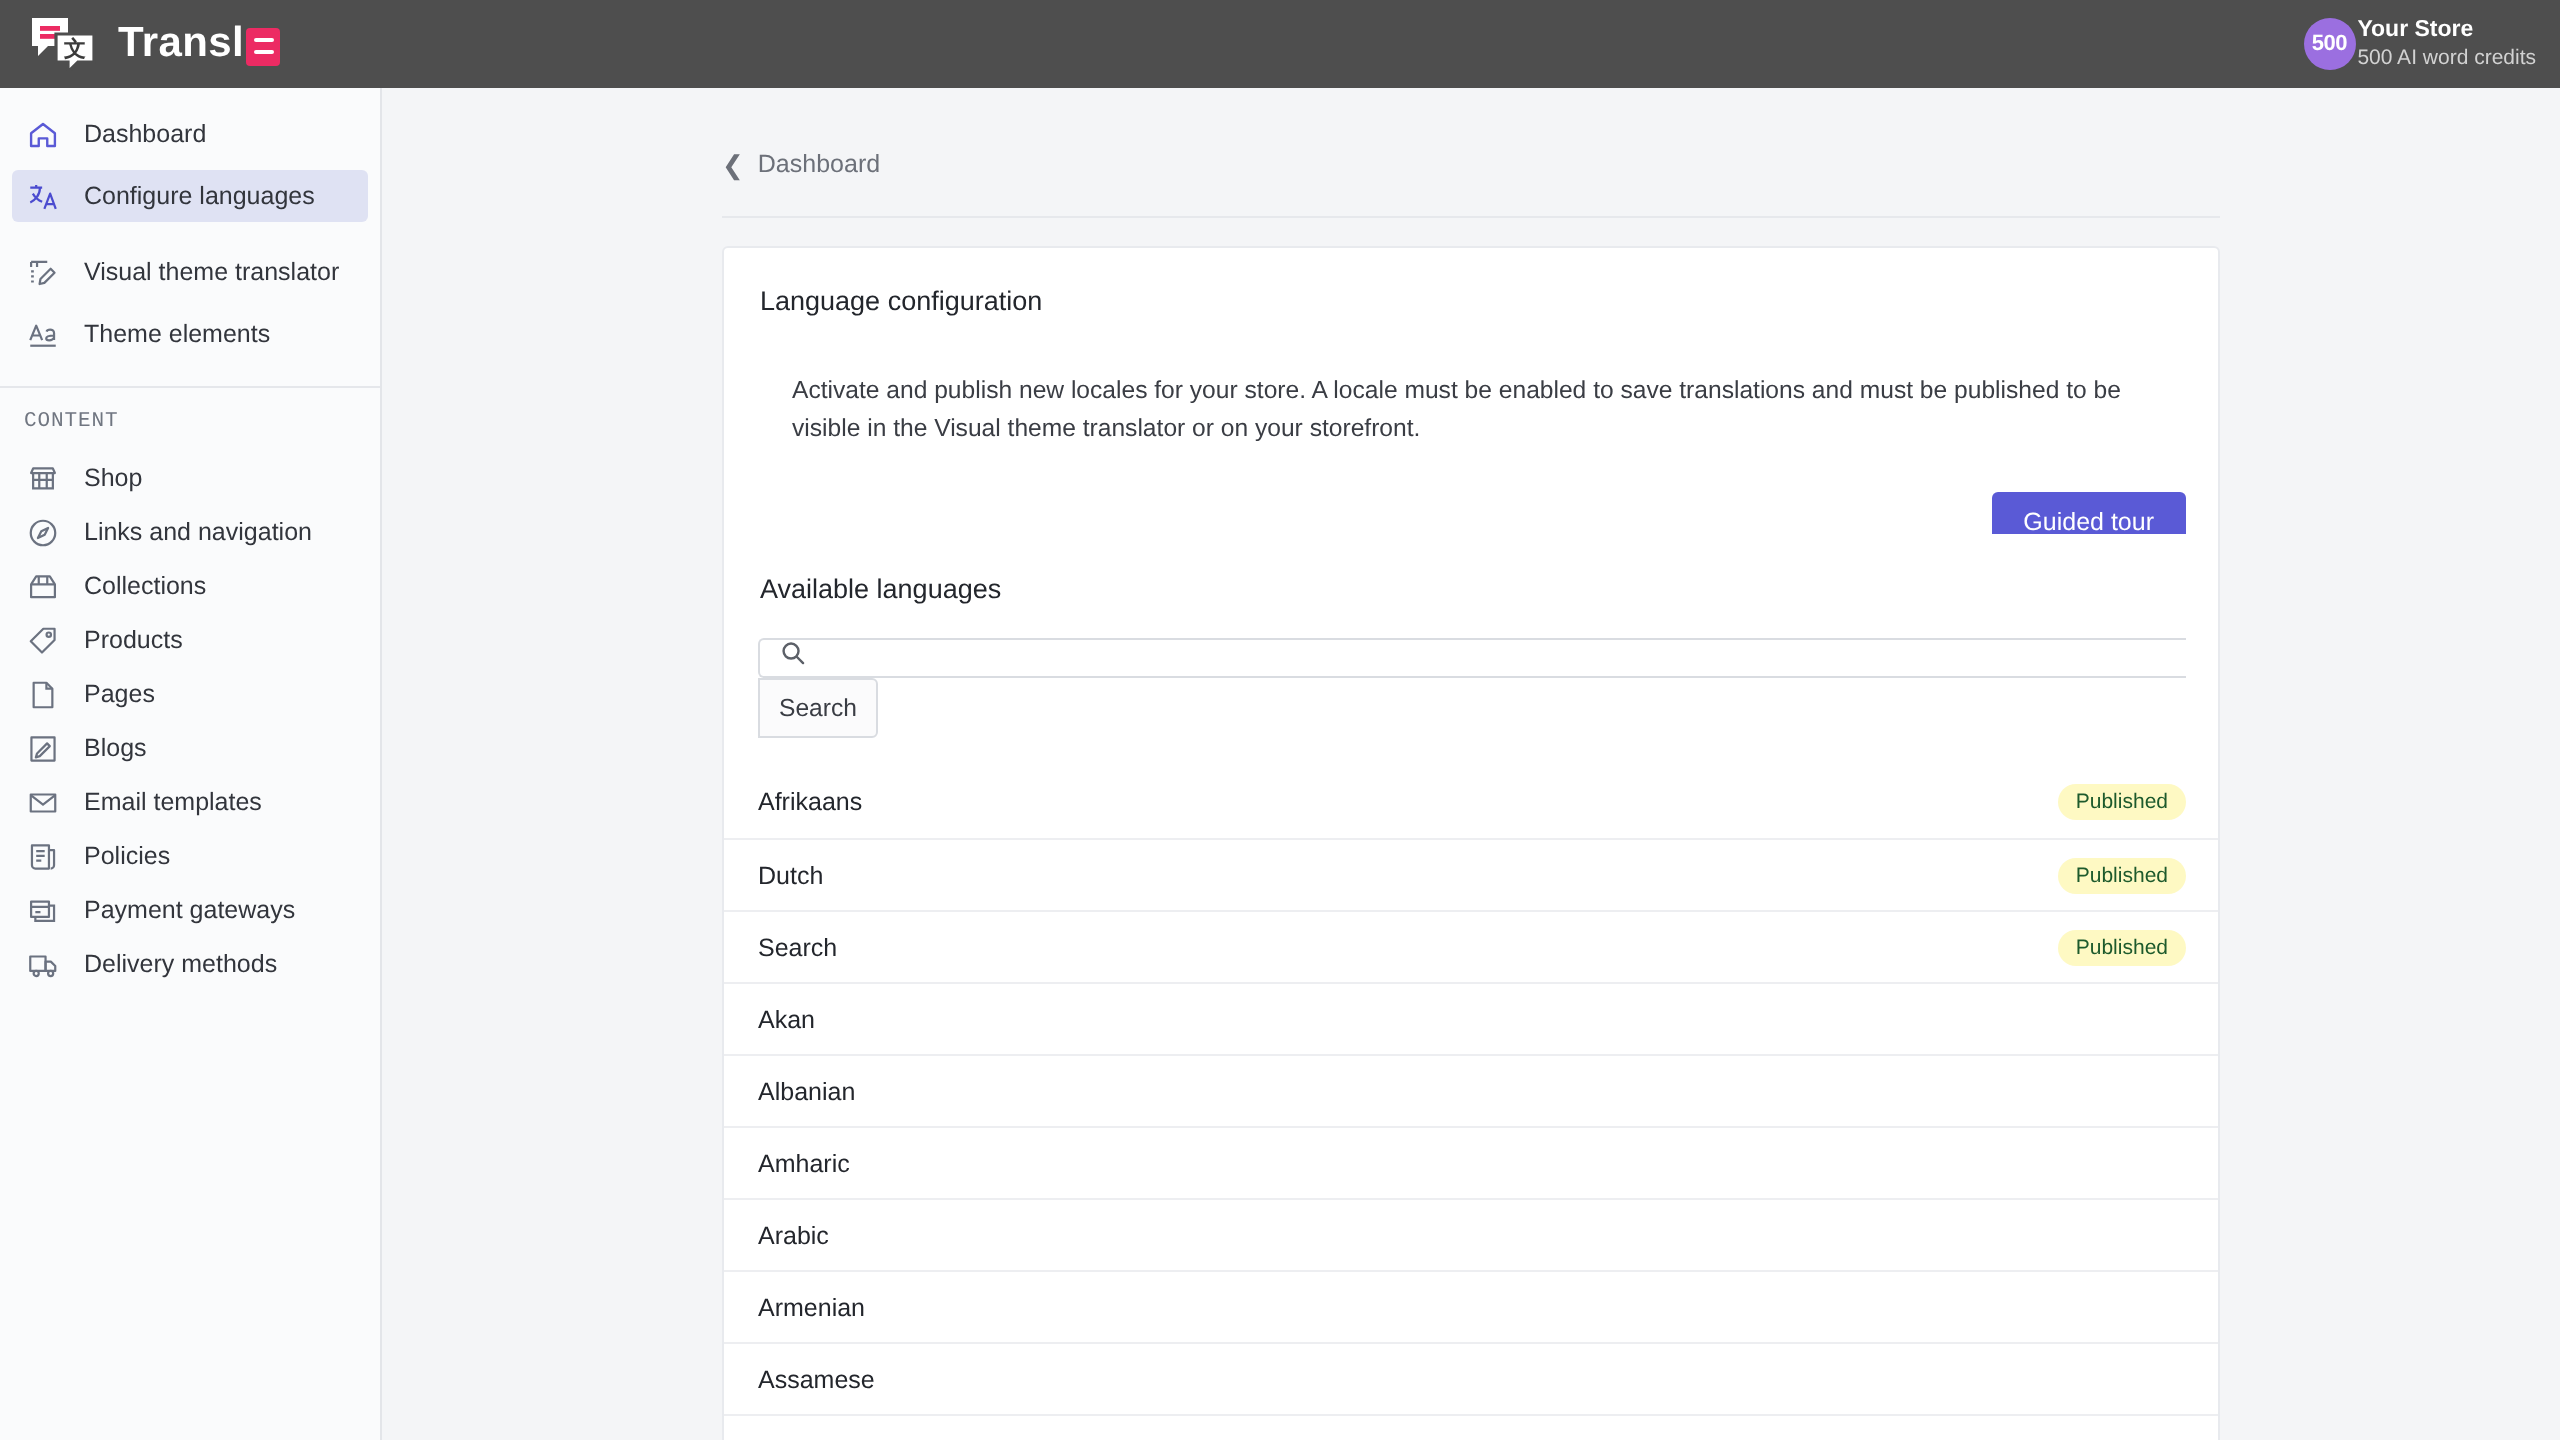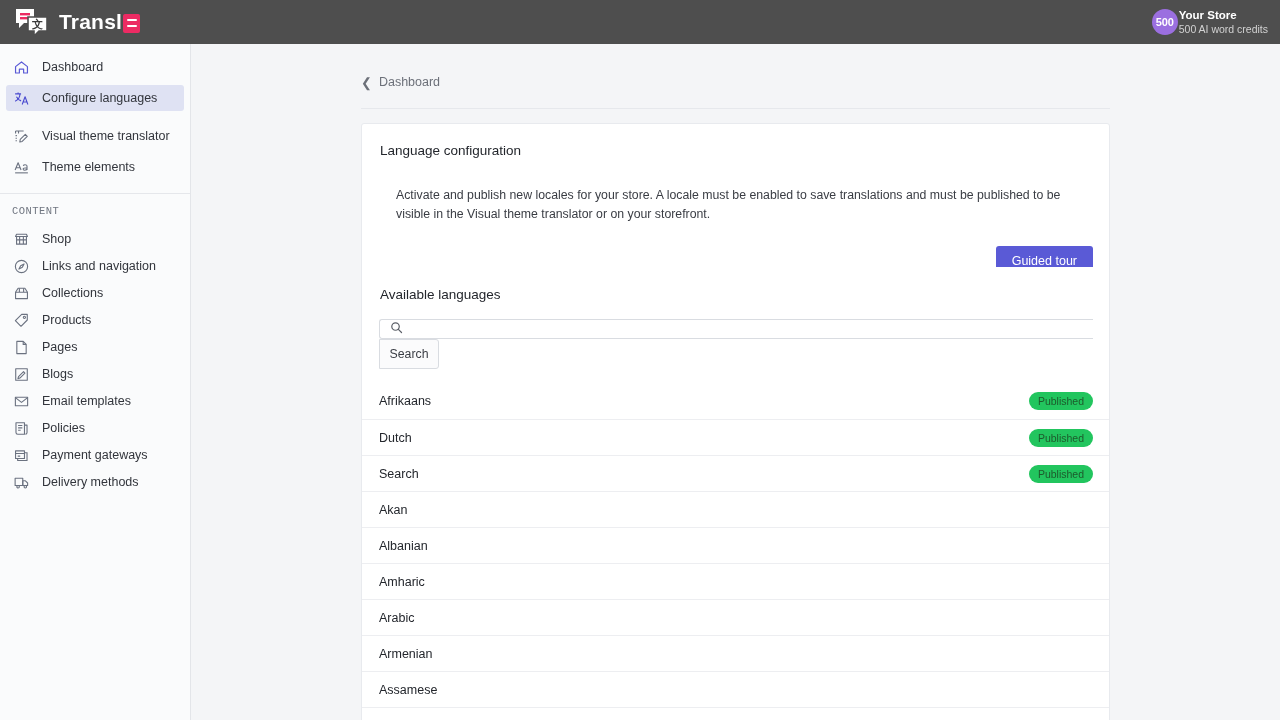--- a/index.html
+++ b/index.html
@@ -156,21 +156,21 @@
   .lang-list { margin-top: 14px; }
   .lang-row {
     display: flex; align-items: center; justify-content: space-between;
     height: 36px; padding: 0 16px 0 17px;
     border-top: 1px solid #edeef1;
     cursor: pointer;
   }
   .lang-row:first-child { border-top: none; }
   .lang-name { font-size: 12.5px; color: #23262c; }
   .badge {
-    background: #22c55e; color: #1d5a2c;
+    background: #fef9c3; color: #1d5a2c;
     font-size: 10.5px;
     border-radius: 9px;
     padding: 3px 9px;
   }
 </style>
 </head>
 <body>
 
 <div class="topbar">
   <div class="brand">

